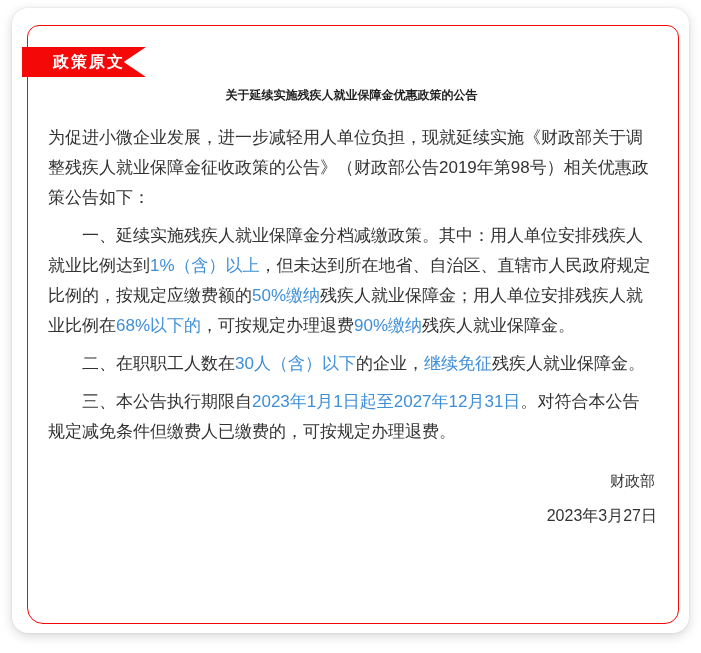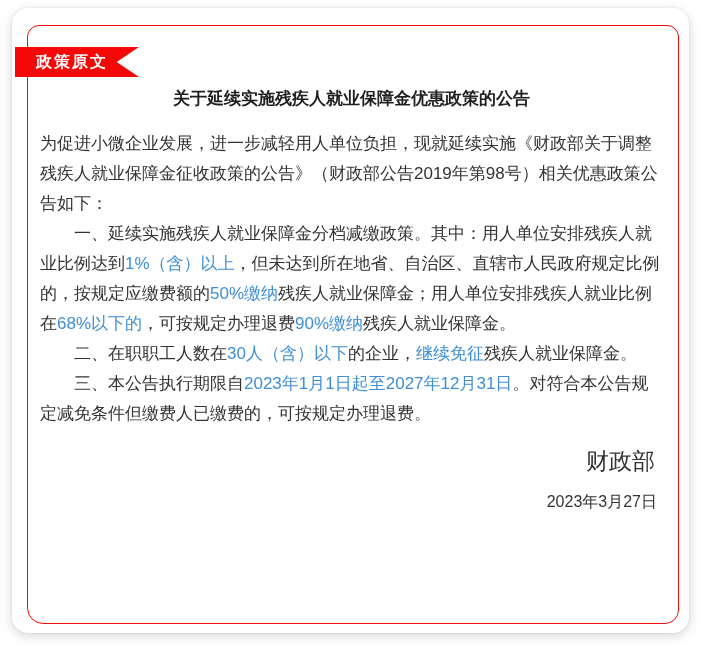--- a/index.html
+++ b/index.html
@@ -21,65 +21,65 @@
   }
   .red-frame {
     position:absolute;
     left:15px; right:10px; top:17px; bottom:9px;
     border:1px solid var(--accent-red);
     border-radius:12px 12px 14px 16px;
     pointer-events:none;
   }
   .ribbon {
     position:absolute;
-    left:3px; top:39px;
+    left:10px; top:39px;
     width:124px; height:30px;
     background:var(--accent-red);
     color:#ffffff;
     font-weight:bold;
     font-size:16px;
     line-height:30px;
-    padding-left:21px;
+    padding-left:31px;
     letter-spacing:2px;
     clip-path:polygon(0 0, 100% 0, 82% 50%, 100% 100%, 0 100%);
     z-index:3;
   }
   .content {
     position:absolute;
     left:28px; top:0;
     width:623px;
   }
   .doc-title {
     margin-top:79px;
     text-align:center;
-    font-size:17px;
+    font-size:12px;
     font-weight:bold;
     color:#1f1f1f;
   }
   .doc-subtitle {
     margin-top:25px;
     text-align:center;
     font-size:16px;
     font-weight:bold;
     color:var(--accent-red);
   }
   .doc-body {
     margin-top:19px;
     font-size:17px;
     line-height:30px;
     color:var(--text-color);
   }
-  .doc-body p { margin:0; }
+  .doc-body p { margin:8px; }
   .doc-body p.indent { text-indent:2em; }
   .seg-blue { color:var(--link-blue); }
   .doc-sign {
-    margin-top:17px;
+    margin-top:25px;
     text-align:right;
     padding-right:8px;
-    font-size:23px;
+    font-size:15px;
     color:var(--text-color);
   }
   .doc-date {
     margin-top:15px;
     text-align:right;
     padding-right:6px;
     font-size:16px;
     color:var(--text-color);
   }
 </style>

